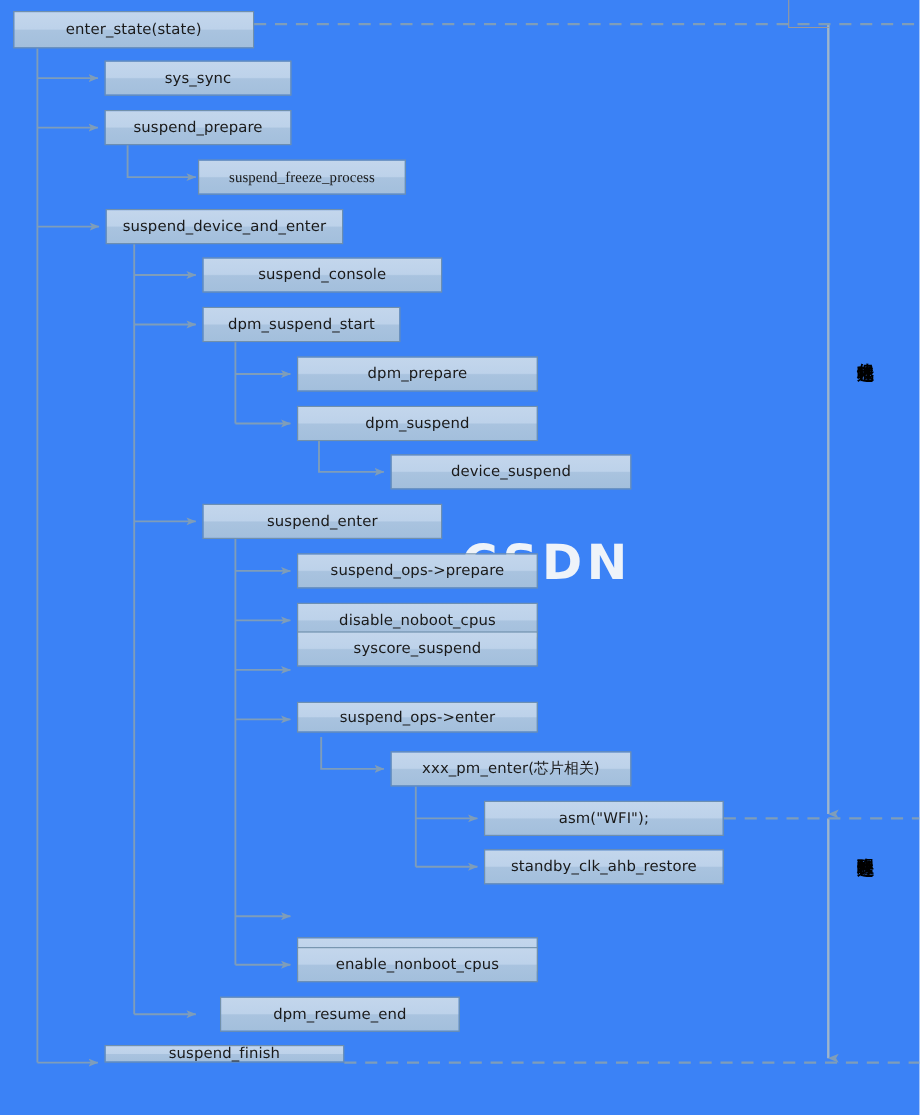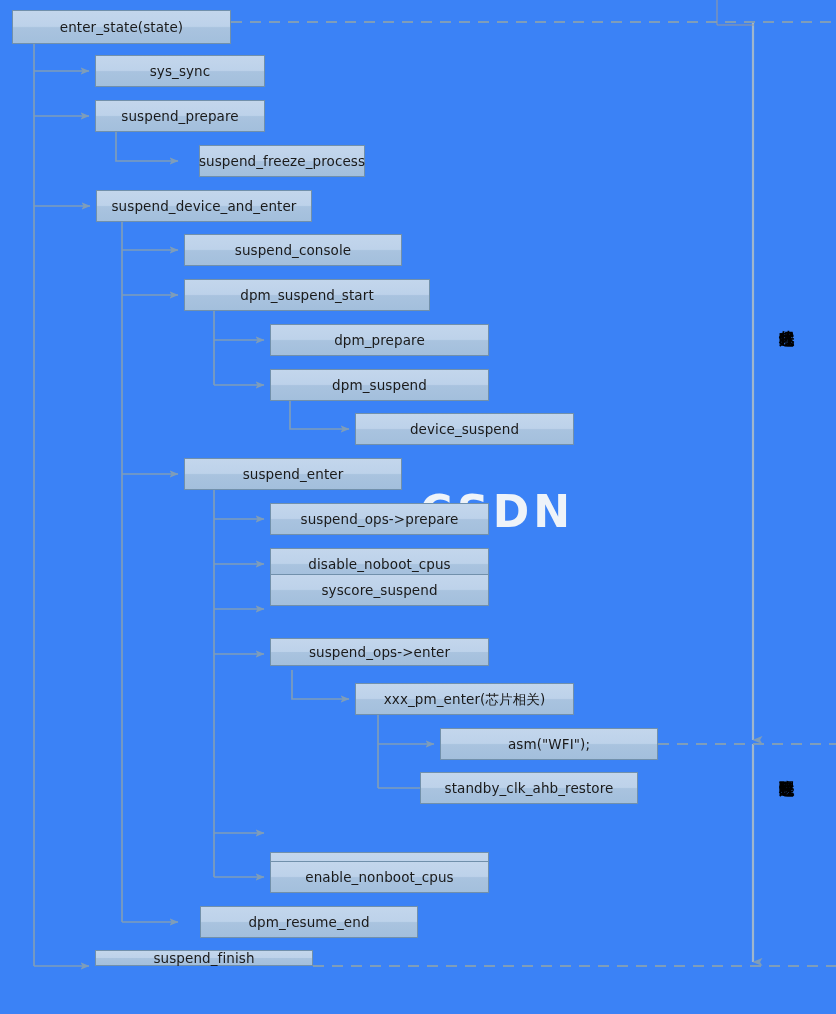--- a/index.html
+++ b/index.html
@@ -131,35 +131,35 @@
 
     <g stroke="#9a9a9a" stroke-width="1" fill="none">
       <path d="M717,0 L717,25 L754,25"></path>
     </g>
   </svg>
 
   <div id="nodes">
       <div class="node" style="left: 12px; top: 10px; width: 219px; height: 34px;">enter_state(state)</div>
       <div class="node" style="left: 95px; top: 55px; width: 170px; height: 32px;">sys_sync</div>
       <div class="node" style="left: 95px; top: 100px; width: 170px; height: 32px;">suspend_prepare</div>
-      <div class="node" style="left: 199px; top: 145px; width: 166px; height: 32px;">suspend_freeze_process</div>
+      <div class="node" style="left: 180px; top: 145px; width: 189px; height: 32px; font-family: Liberation Serif, serif;">suspend_freeze_process</div>
       <div class="node" style="left: 96px; top: 190px; width: 216px; height: 32px;">suspend_device_and_enter</div>
       <div class="node" style="left: 184px; top: 234px; width: 218px; height: 32px;">suspend_console</div>
-      <div class="node" style="left: 184px; top: 279px; width: 246px; height: 32px;">dpm_suspend_start</div>
+      <div class="node" style="left: 184px; top: 279px; width: 180px; height: 32px;">dpm_suspend_start</div>
       <div class="node" style="left: 270px; top: 324px; width: 219px; height: 32px;">dpm_prepare</div>
       <div class="node" style="left: 270px; top: 369px; width: 219px; height: 32px;">dpm_suspend</div>
       <div class="node" style="left: 355px; top: 413px; width: 219px; height: 32px;">device_suspend</div>
       <div class="node" style="left: 184px; top: 458px; width: 218px; height: 32px;">suspend_enter</div>
       <div class="node" style="left: 270px; top: 503px; width: 219px; height: 32px;">suspend_ops-&gt;prepare</div>
       <div class="node" style="left: 270px; top: 548px; width: 219px; height: 32px;">disable_noboot_cpus</div>
       <div class="node" style="left: 270px; top: 574px; width: 219px; height: 32px;">syscore_suspend</div>
       <div class="node" style="left: 270px; top: 638px; width: 219px; height: 28px;">suspend_ops-&gt;enter</div>
       <div class="node" style="left: 355px; top: 683px; width: 219px; height: 32px;">xxx_pm_enter(芯片相关)</div>
       <div class="node" style="left: 440px; top: 728px; width: 218px; height: 32px;">asm("WFI");</div>
-      <div class="node" style="left: 420px; top: 772px; width: 218px; height: 32px;">standby_clk_ahb_restore</div>
+      <div class="node" style="left: 440px; top: 772px; width: 218px; height: 32px;">standby_clk_ahb_restore</div>
       <div class="node" style="left: 270px; top: 852px; width: 219px; height: 32px;">syscore_resume</div>
       <div class="node" style="left: 270px; top: 861px; width: 219px; height: 32px;">enable_nonboot_cpus</div>
       <div class="node" style="left: 200px; top: 906px; width: 218px; height: 32px;">dpm_resume_end</div>
       <div class="node" style="left: 95px; top: 950px; width: 218px; height: 16px;">suspend_finish</div>
     </div>
 
   <div id="phases">
       <div class="vlabel" style="left: 778px; top: 318px;">休眠过程</div>
       <div class="vlabel" style="left: 778px; top: 768px;">唤醒过程</div>
     </div>

